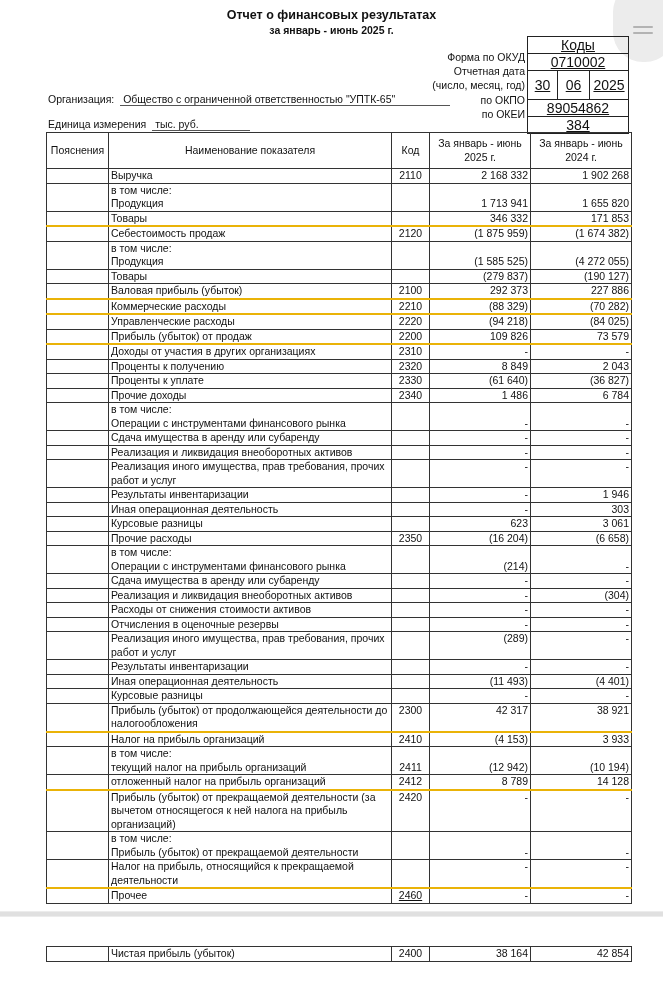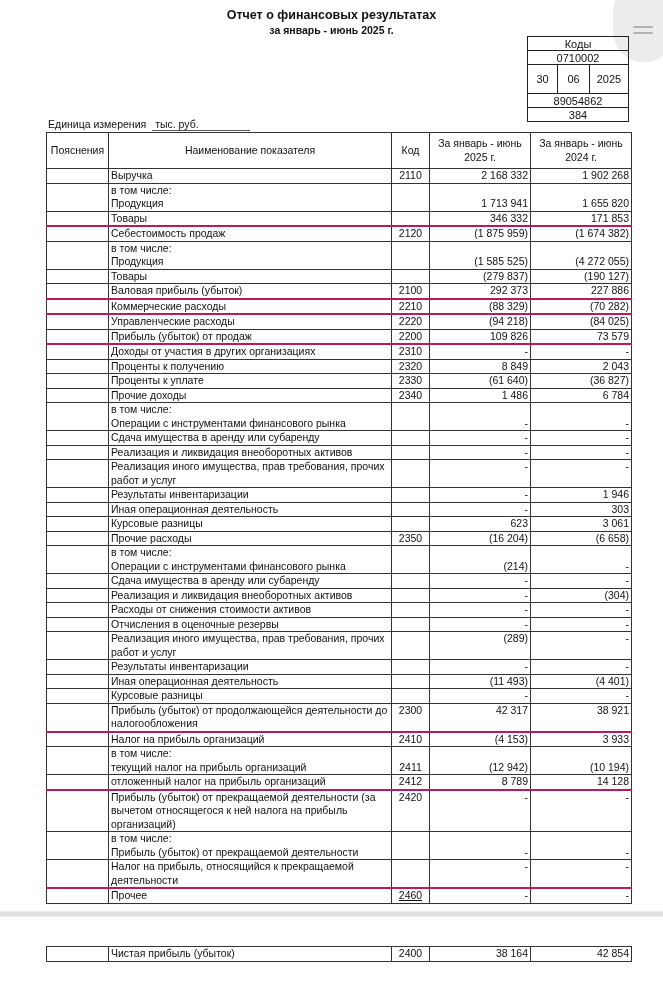--- a/index.html
+++ b/index.html
@@ -15,21 +15,21 @@
     .title .t2 { font-size: 10.5px; font-weight: bold; line-height: 14px; }
 
     
     .menu-btn {
       position: absolute; left: 613px; top: -18px; width: 62px; height: 80px;
       background: #ececec; border-radius: 30px;
     }
     .menu-btn .bar { position: absolute; left: 20px; width: 20px; height: 2px; background: #b3b3b3; border-radius: 1px; }
 
     
-    .codes { position: absolute; left: 527px; top: 36px; border-collapse: collapse; font-size: 11px; }
+    .codes { position: absolute; left: 527px; top: 36px; border-collapse: collapse; font-size: 14px; text-decoration: underline; }
     .codes td { border: 1px solid #222; text-align: center; height: 14px; padding: 0 2px; }
     .codes td.big { height: 29px; }
     .codes-labels { position: absolute; left: 380px; top: 36px; width: 145px; text-align: right; font-size: 10.5px; }
     .codes-labels div { line-height: 14px; }
 
     .org-line { position: absolute; left: 48px; font-size: 10.5px; }
     .org-line .lbl { display: inline-block; }
     .org-line .val { display: inline-block; border-bottom: 1px solid #555; padding: 0 3px; line-height: 12px; }
 
     
@@ -38,40 +38,48 @@
       table-layout: fixed;
     }
     table.fin td, table.fin th {
       border: 1px solid #333; padding: 0 2px; vertical-align: top; line-height: 13.5px; font-weight: normal;
     }
     table.fin th { vertical-align: middle; text-align: center; height: 36px; }
     .c-code { width: 38px; text-align: center; }
     .c-v1 { width: 101px; text-align: right; }
     .c-v2 { width: 101px; text-align: right; }
     td.ind { padding-left: 12px; }
-    tr.thick td { border-top: 2px solid #be185d; }
+    tr.thick td { border-top: 2px solid #eab308; }
     td .sub-head { display: block; }
 
     .separator { position: absolute; left: 0; top: 911px; width: 663px; height: 6px; background: #e0e0e0; border-top: 1px solid #ececec; border-bottom: 1px solid #ececec; }
   </style>
 </head>
 <body>
 
 <div class="page">
 
   <div class="menu-btn">
     <div class="bar" style="top:44px"></div>
     <div class="bar" style="top:50px"></div>
   </div>
 
   <div class="title">
     <div class="t1">Отчет о финансовых результатах</div>
     <div class="t2">за январь - июнь 2025 г.</div>
   </div>
 
+  <div class="codes-labels">
+    <div style="height:14px"></div>
+    <div>Форма по ОКУД</div>
+    <div>Отчетная дата</div>
+    <div style="line-height:15px">(число, месяц, год)</div>
+    <div>по ОКПО</div>
+    <div>по ОКЕИ</div>
+  </div>
 
   <table class="codes">
     <tbody>
         <tr>
           <td colspan="3" style="width:101px">Коды</td>
         </tr>
     <tr>
           <td colspan="3">0710002</td>
         </tr>
     <tr>
@@ -81,20 +89,24 @@
     </tr>
     <tr>
           <td colspan="3">89054862</td>
         </tr>
     <tr>
           <td colspan="3">384</td>
         </tr>
   </tbody>
     </table>
 
+  <div class="org-line" style="top:93px">
+    <span class="lbl">Организация:</span>
+    <span class="val" style="width:330px; margin-left:3px">Общество с ограниченной ответственностью "УПТК-65"</span>
+  </div>
   <div class="org-line" style="top:118px">
     <span class="lbl">Единица измерения</span>
     <span class="val" style="width:98px; margin-left:3px">тыс. руб.</span>
   </div>
 
   <table class="fin" id="fin-table" style="top:132px">
     <colgroup>
       <col style="width:62px">
         <col style="width:283px">
         <col style="width:38px">

